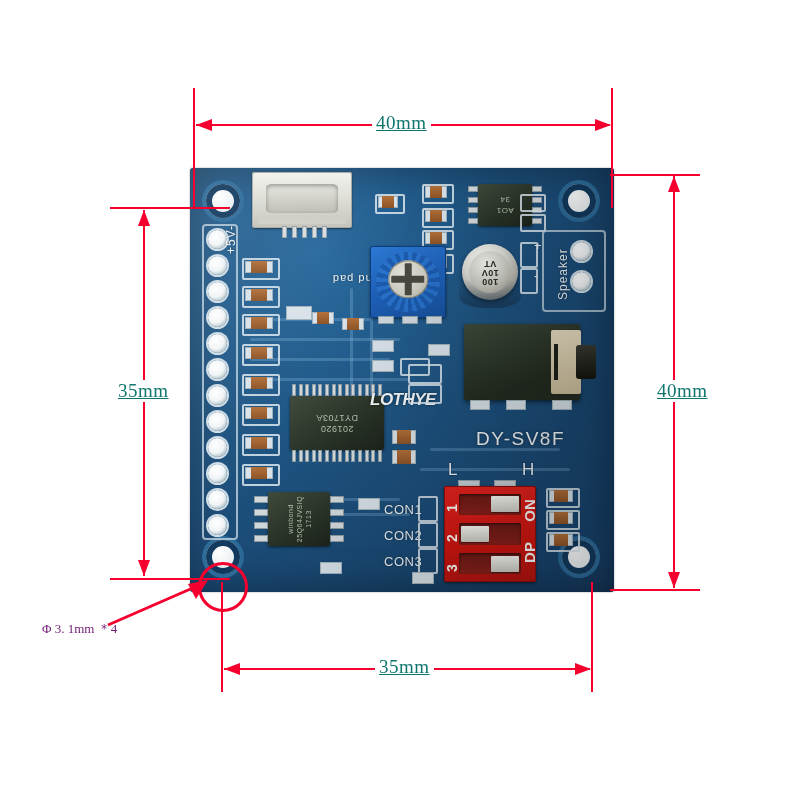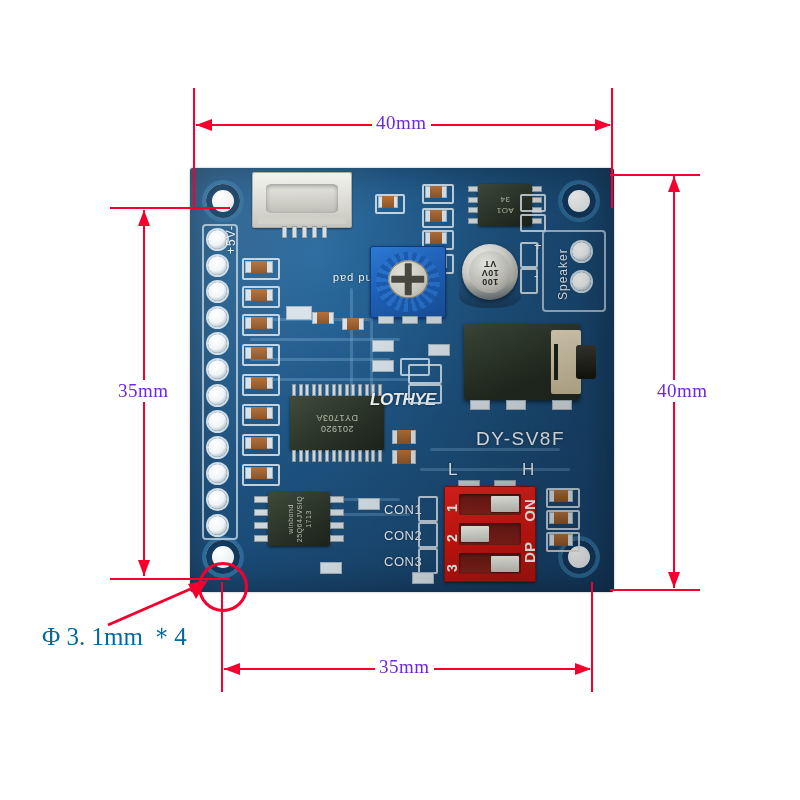--- a/index.html
+++ b/index.html
@@ -6,33 +6,33 @@
   html,body{margin:0;padding:0;background:#ffffff;}
   body{width:800px;height:800px;font-family:"Liberation Serif",serif;}
   #stage{position:relative;width:800px;height:800px;overflow:hidden;background:#fff;}
 
   
   .dimline{position:absolute;background:#f5002e;}
   .dim-h{height:2px;}
   .dim-v{width:2px;}
   .ext{position:absolute;background:#f5002e;}
 
-  .dimtext{position:absolute;color:#6d28d9;font-family:"Liberation Serif",serif;
-           font-size:19px;letter-spacing:.5px;background:#fff;padding:0 4px;white-space:nowrap;}
+  .dimtext{position:absolute;color:#0f766e;font-family:"Liberation Serif",serif;
+           font-size:19px;letter-spacing:.5px;background:#fff;padding:0 4px;white-space:nowrap;text-decoration:underline;}
   .dimtext.vert{font-size:19px;}
 
   .arrow{position:absolute;width:0;height:0;}
   .arr-left{border-top:6px solid transparent;border-bottom:6px solid transparent;border-right:16px solid #f5002e;}
   .arr-right{border-top:6px solid transparent;border-bottom:6px solid transparent;border-left:16px solid #f5002e;}
   .arr-up{border-left:6px solid transparent;border-right:6px solid transparent;border-bottom:16px solid #f5002e;}
   .arr-down{border-left:6px solid transparent;border-right:6px solid transparent;border-top:16px solid #f5002e;}
 
   .holecircle{position:absolute;border:3px solid #f5002e;border-radius:50%;box-sizing:border-box;}
 
-  .calloutlabel{position:absolute;color:#0369a1;font-family:"Liberation Serif",serif;font-size:25px;white-space:nowrap;}
+  .calloutlabel{position:absolute;color:#701a75;font-family:"Liberation Serif",serif;font-size:13px;white-space:nowrap;}
 
   
   #pcb{position:absolute;left:190px;top:168px;width:424px;height:424px;
        background:
          radial-gradient(ellipse at 30% 20%, #2a6a9e 0%, #1d527f 45%, #17406a 100%);
        border-radius:3px;
        box-shadow:inset 0 0 40px rgba(0,0,0,.35), 0 0 2px rgba(0,0,0,.4);}
   #pcb::after{content:"";position:absolute;inset:0;border-radius:3px;
        background:linear-gradient(115deg, rgba(255,255,255,.10) 0%, rgba(255,255,255,0) 35%,
                   rgba(0,0,0,.18) 80%);pointer-events:none;}

